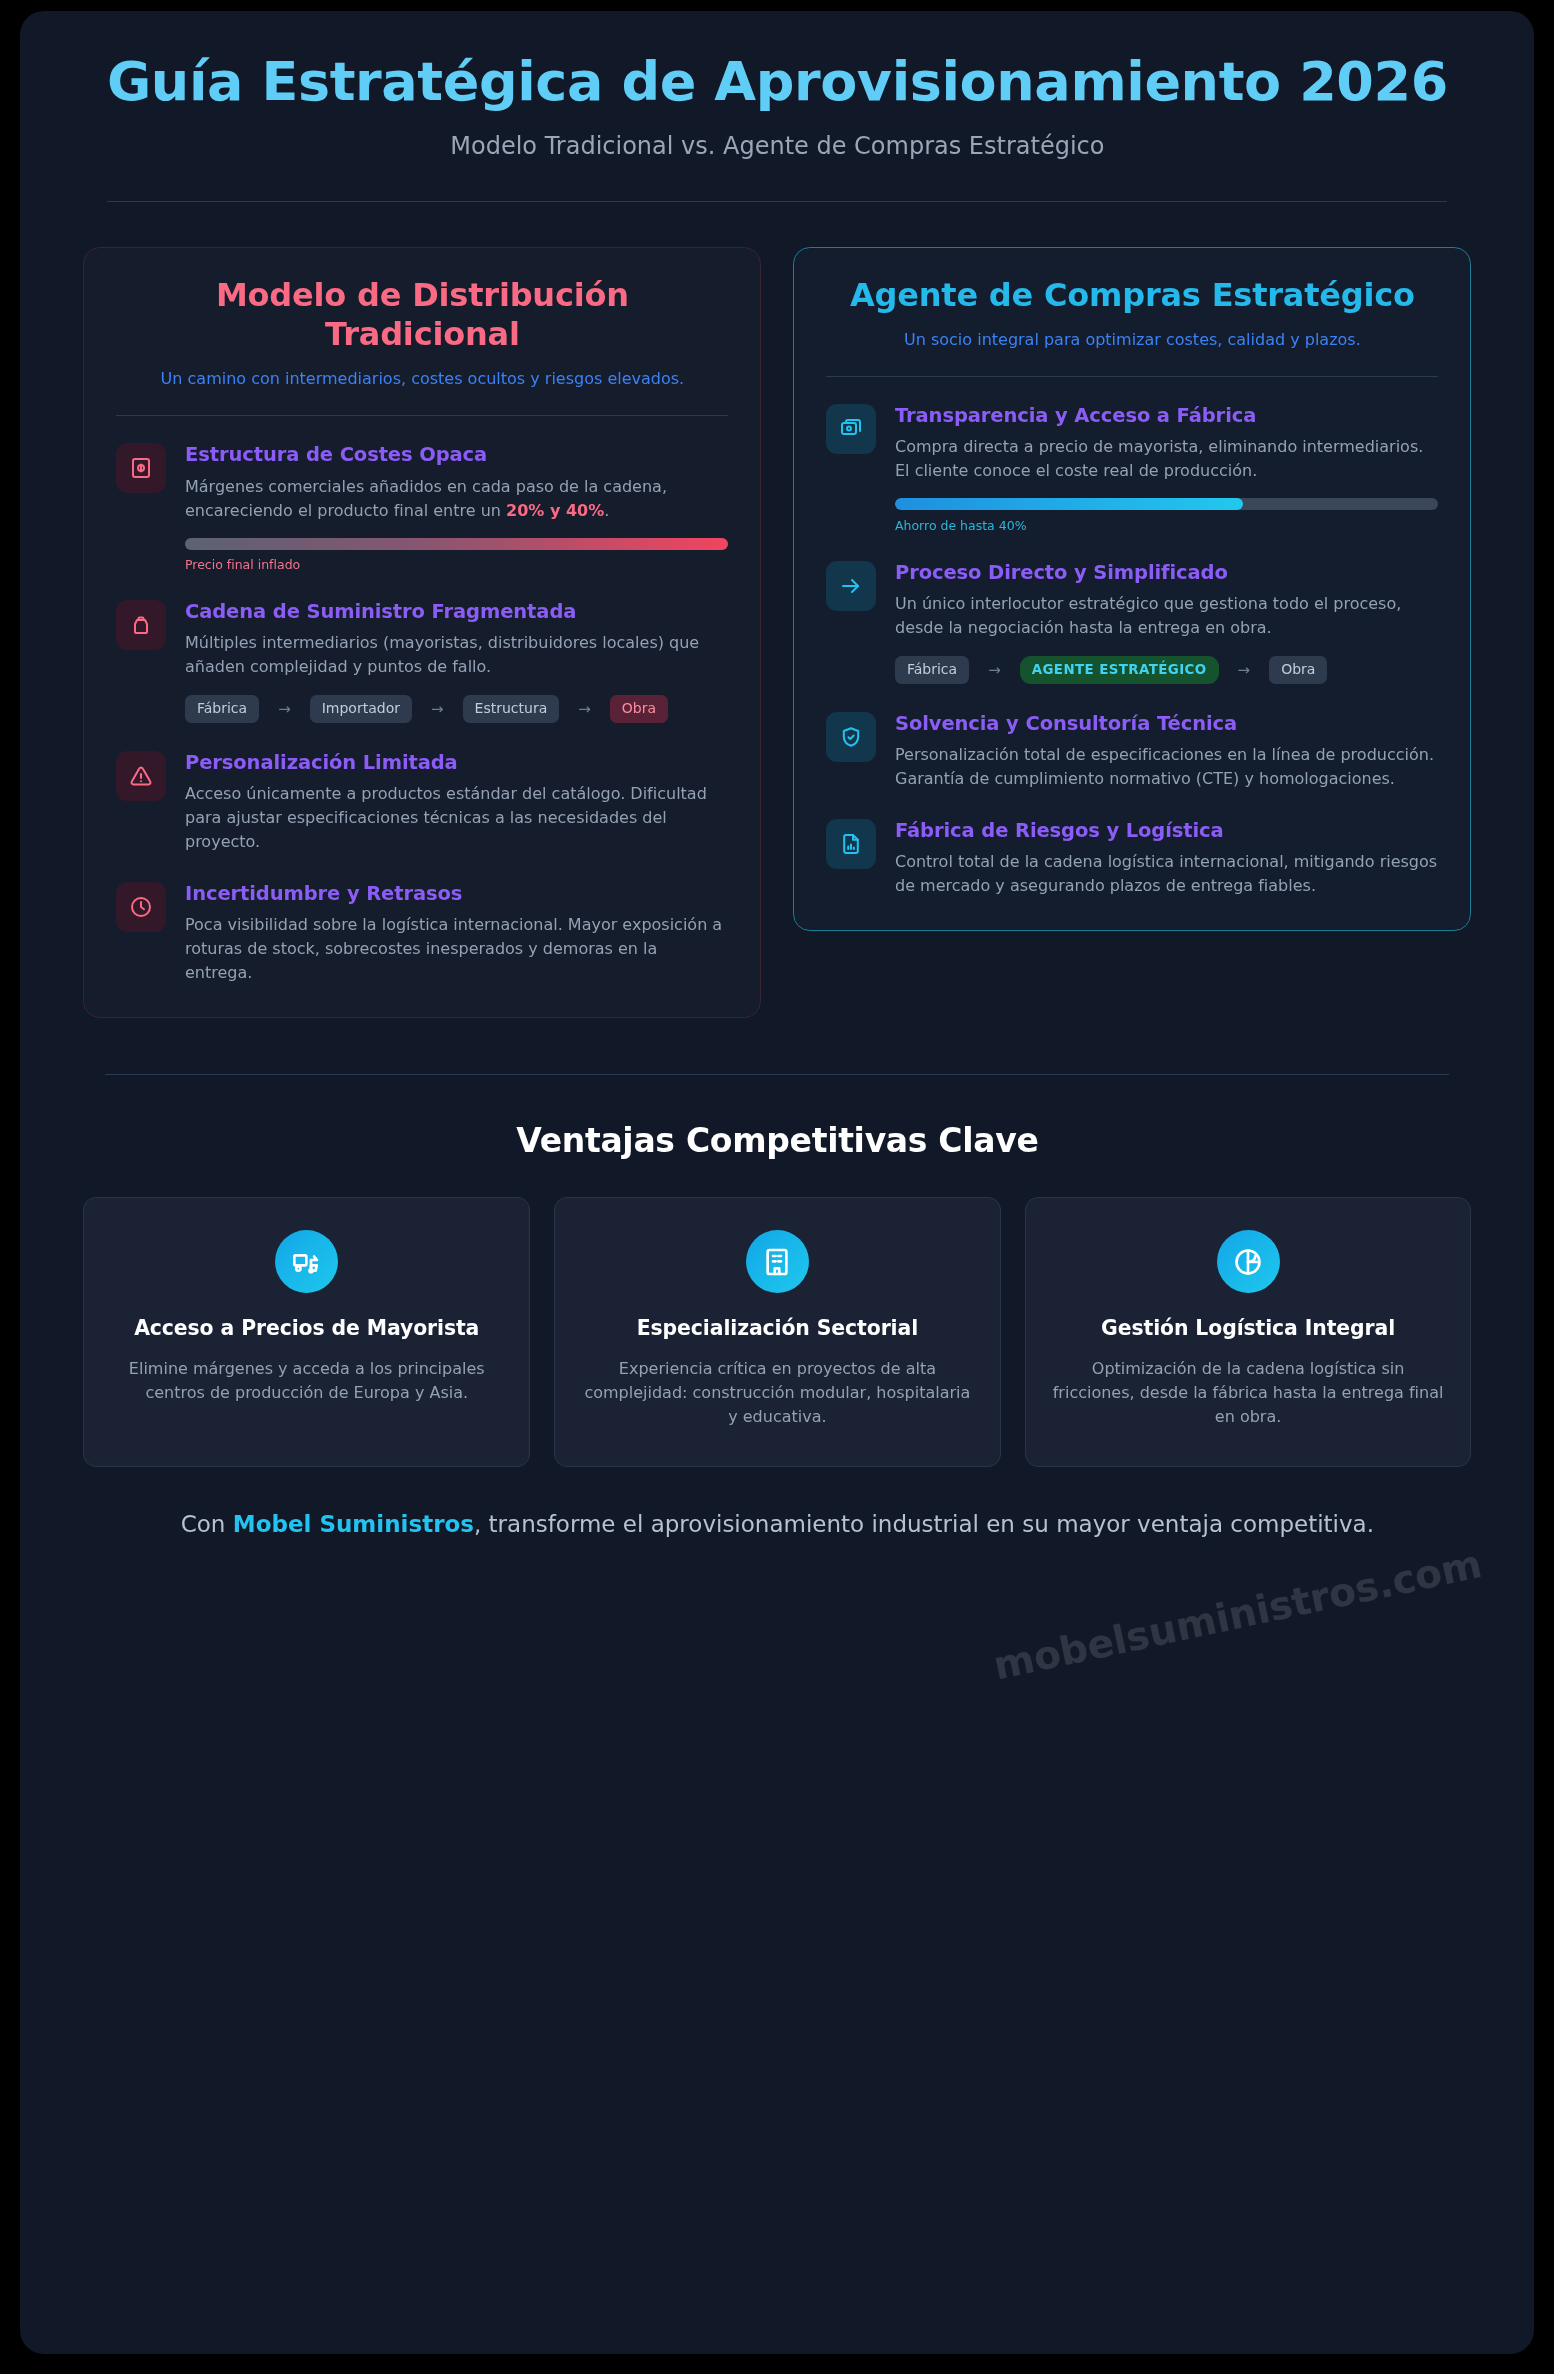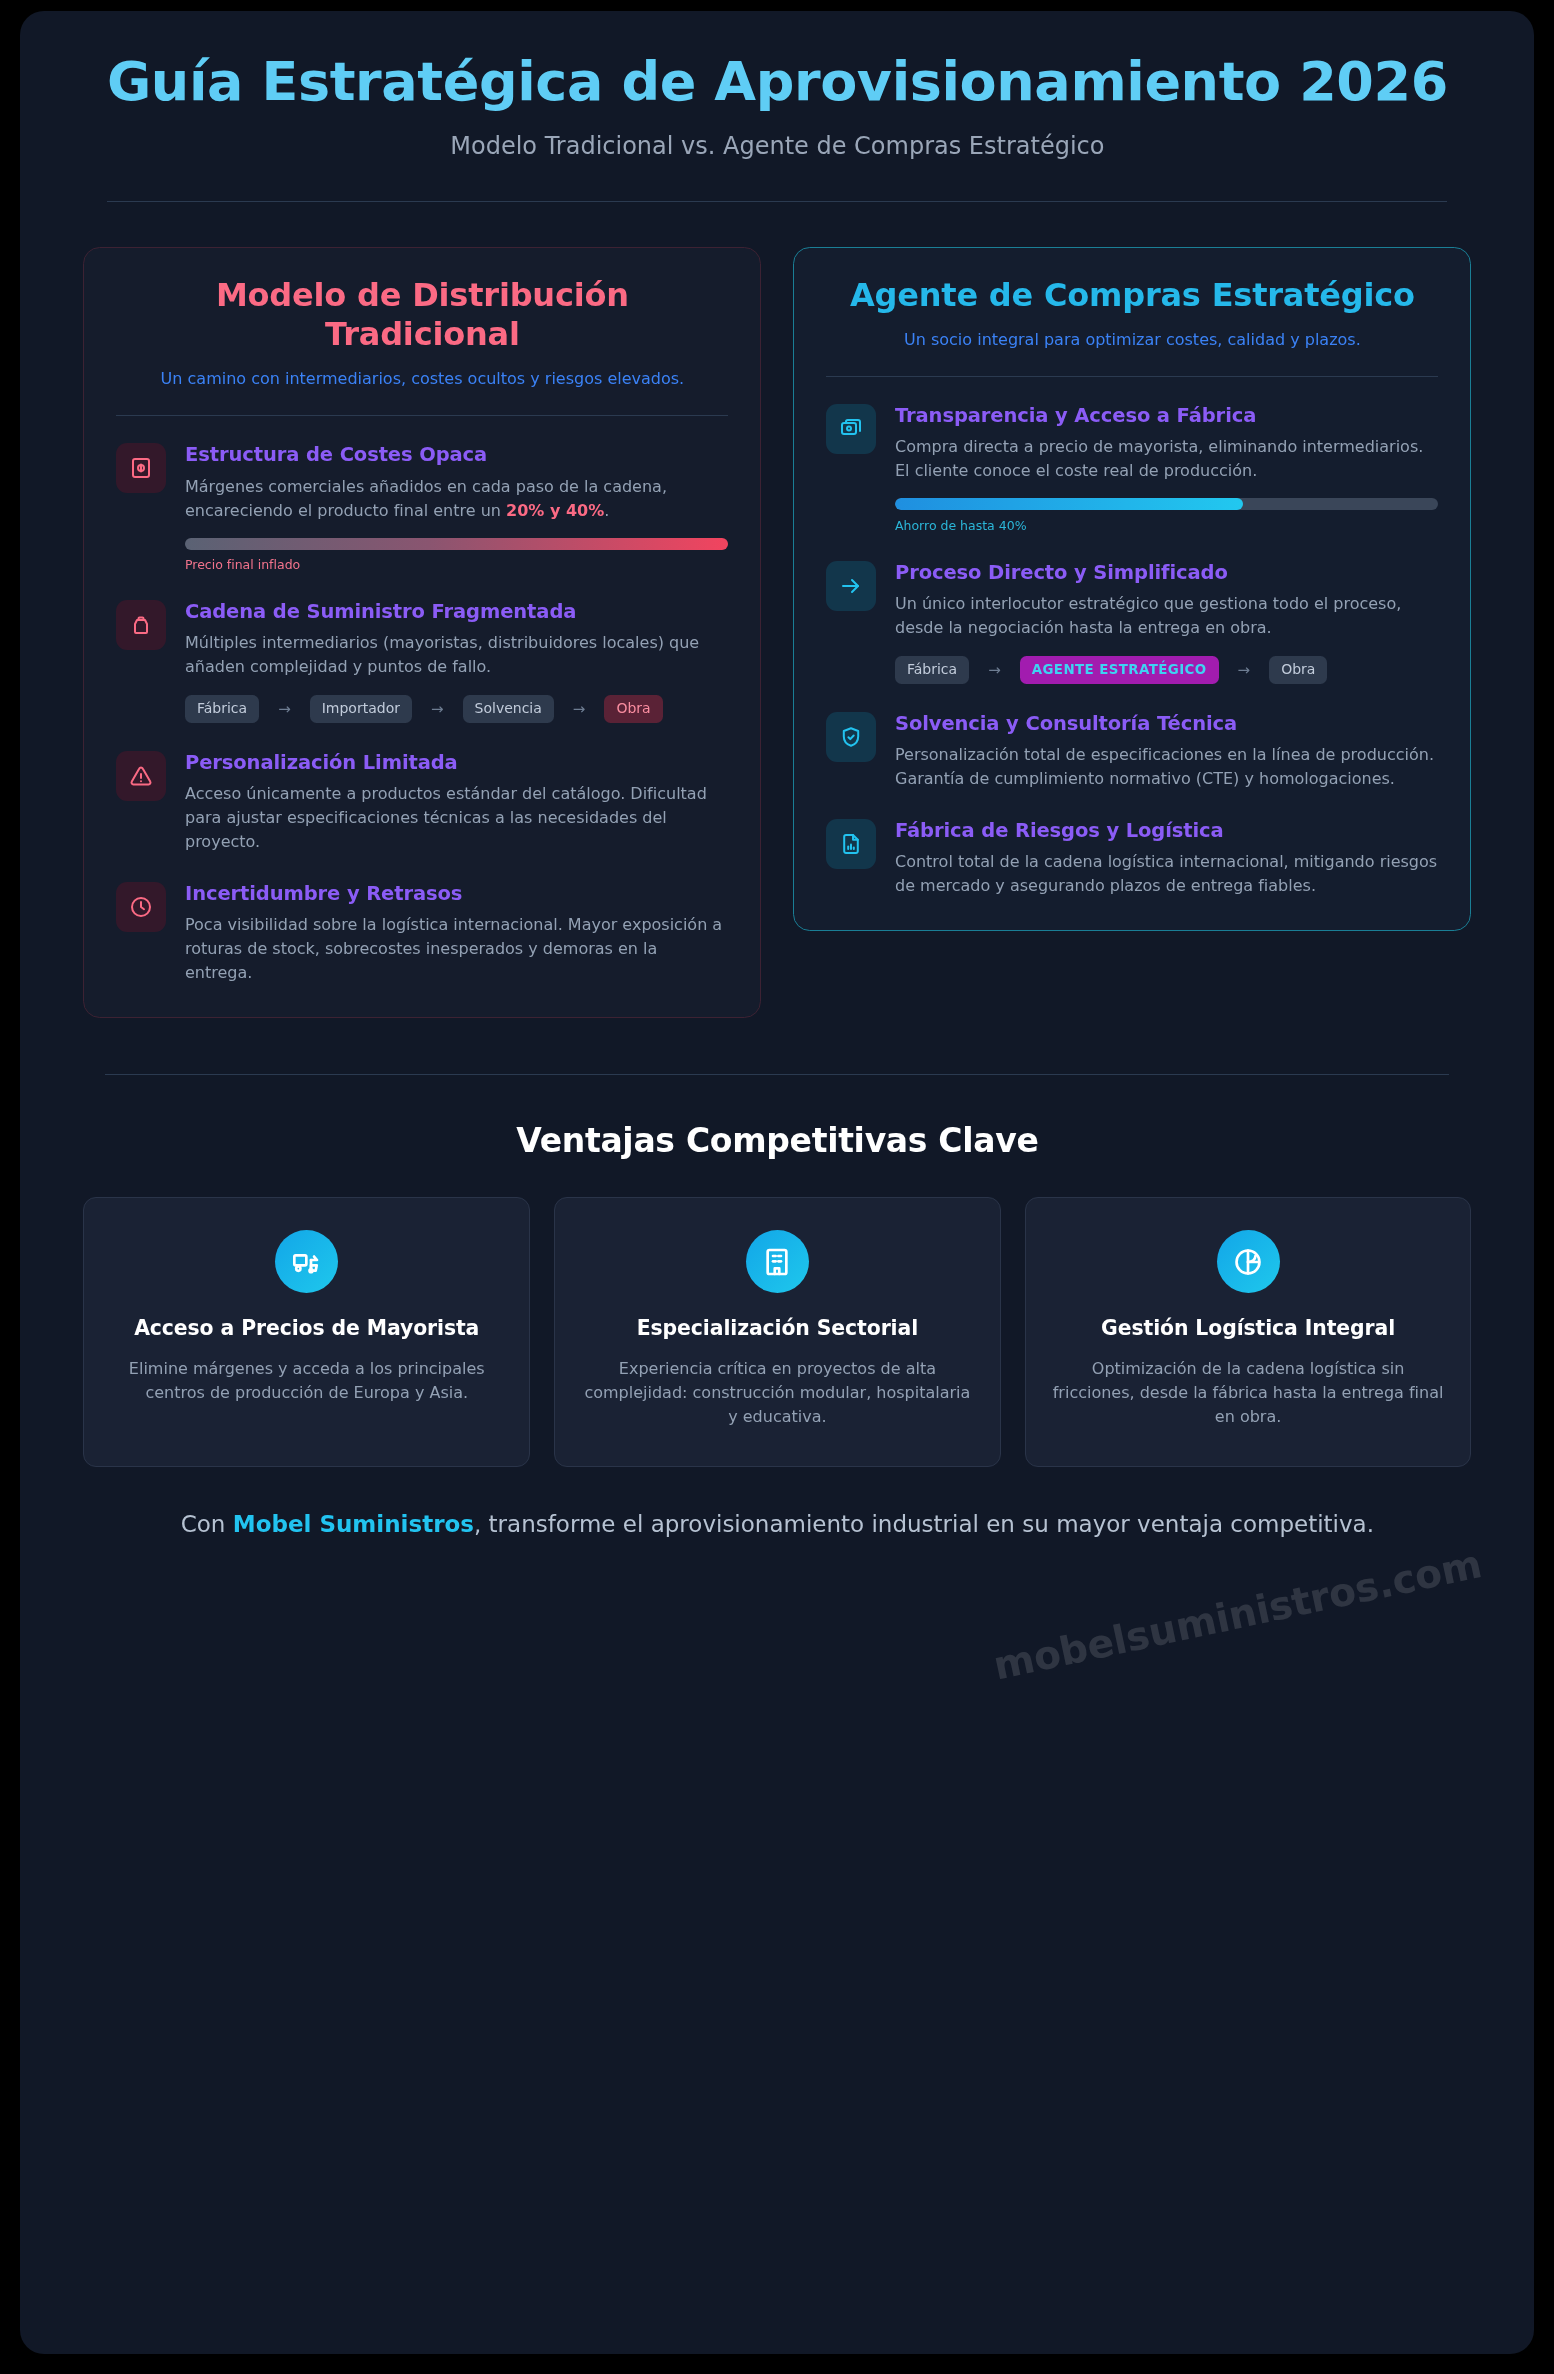--- a/index.html
+++ b/index.html
@@ -184,25 +184,26 @@
     line-height: 1.1;
     background: #2e3a4d;
     color: #c2ccdb;
     white-space: nowrap;
   }
   .badge.danger {
     background: #5a2236;
     color: #fb8ea1;
   }
   .badge.highlight {
-    background: #a21caf;
+    background: #14532d;
     color: #3fd2f2;
     font-weight: 700;
     font-size: 13.4px;
     letter-spacing: 0.4px;
+    border-radius: 11px;
   }
   .chain-arrow {
     font-size: 15px;
     color: #6e7d92;
     line-height: 1;
   }
 
   
   .bottom-rule {
     margin: 56px 85px 0 85px;
@@ -328,21 +329,21 @@
           </svg>
         </div>
         <div class="item-body">
           <div class="item-title">Cadena de Suministro Fragmentada</div>
           <div class="item-desc">Múltiples intermediarios (mayoristas, distribuidores locales) que añaden complejidad y puntos de fallo.</div>
           <div class="chain">
             <span class="badge">Fábrica</span>
             <span class="chain-arrow">→</span>
             <span class="badge">Importador</span>
             <span class="chain-arrow">→</span>
-            <span class="badge">Solvencia</span>
+            <span class="badge">Estructura</span>
             <span class="chain-arrow">→</span>
             <span class="badge danger">Obra</span>
           </div>
         </div>
       </div>
 
       <div class="item">
         <div class="item-icon icon-red">
           <svg width="24" height="24" viewBox="0 0 24 24" fill="none" stroke="#fb6a84" stroke-width="2" stroke-linecap="round" stroke-linejoin="round">
             <path d="M10.3 4.5 2.8 17.6A1.9 1.9 0 0 0 4.5 20.5h15a1.9 1.9 0 0 0 1.7-2.9L13.7 4.5a1.9 1.9 0 0 0-3.4 0z"></path>

